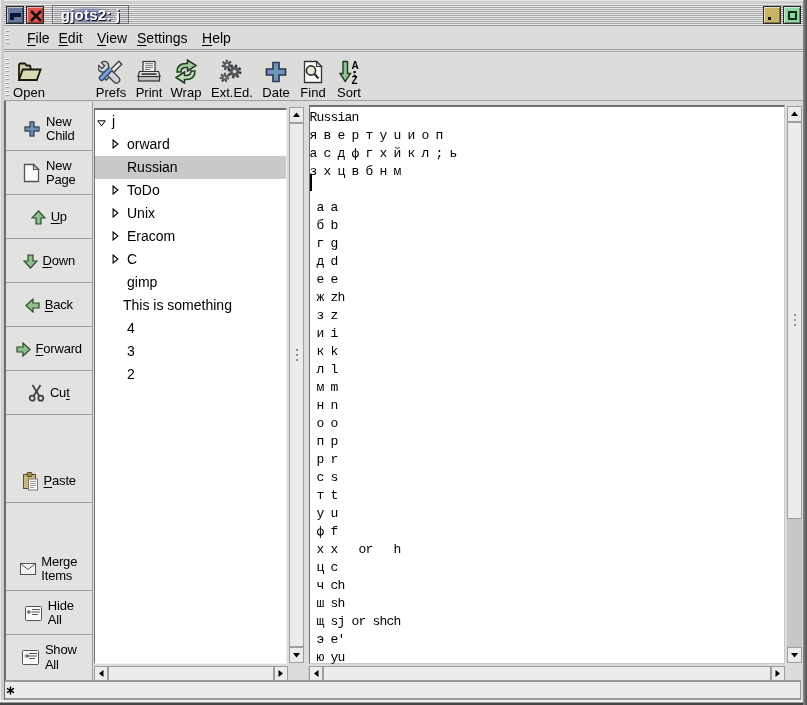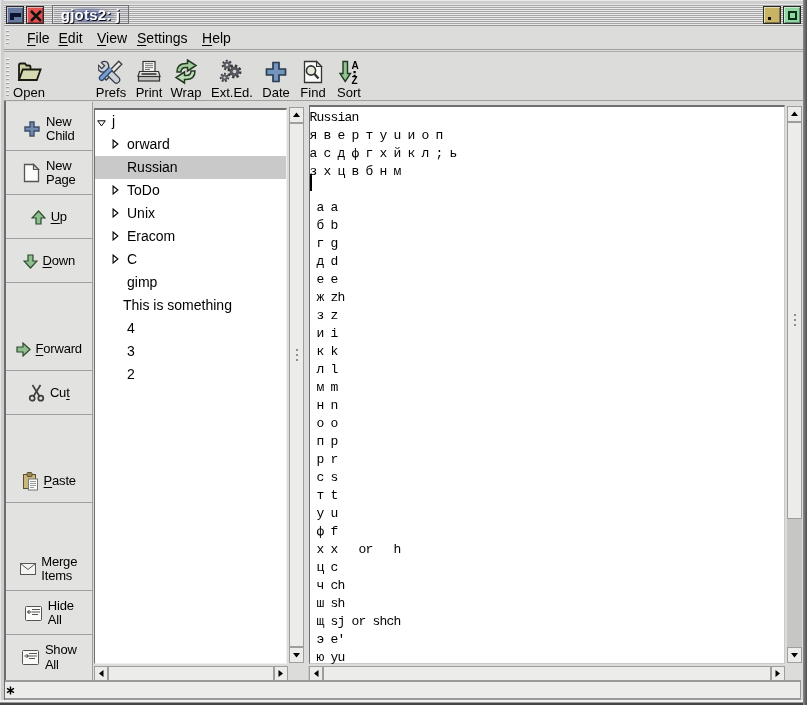--- a/index.html
+++ b/index.html
@@ -221,20 +221,26 @@
     <svg width="15" height="15" viewBox="0 0 15 15">
         <path d="M7.5 14 L1 7 H5 V1 H10 V7 H14 Z" fill="#8fbe8f" stroke="#2d4a2d" stroke-width="1.2"></path>
       </svg>
     <span class="txt"><span class="mnem">D</span>own</span>
   </div>
   <div class="lbtn" style="top:94px">
     <svg width="15" height="15" viewBox="0 0 15 15">
         <path d="M7.5 1 L14 8 H10 V14 H5 V8 H1 Z" fill="#8fbe8f" stroke="#2d4a2d" stroke-width="1.2"></path>
       </svg>
     <span class="txt"><span class="mnem">U</span>p</span>
+  </div>
+  <div class="lbtn" style="top:182px">
+    <svg width="15" height="15" viewBox="0 0 15 15">
+        <path d="M1 7.5 L8 1 V5 H14 V10 H8 V14 Z" fill="#8fbe8f" stroke="#2d4a2d" stroke-width="1.2"></path>
+      </svg>
+    <span class="txt"><span class="mnem">B</span>ack</span>
   </div>
   <div class="lbtn" style="top:226px">
     <svg width="15" height="15" viewBox="0 0 15 15">
         <path d="M14 7.5 L7 1 V5 H1 V10 H7 V14 Z" fill="#8fbe8f" stroke="#2d4a2d" stroke-width="1.2"></path>
       </svg>
     <span class="txt"><span class="mnem">F</span>orward</span>
   </div>
   <div class="lbtn" style="top:270px">
     <svg width="17" height="18" viewBox="0 0 17 18">
         <g stroke="#3e3e3e" stroke-width="1.7" fill="none">

